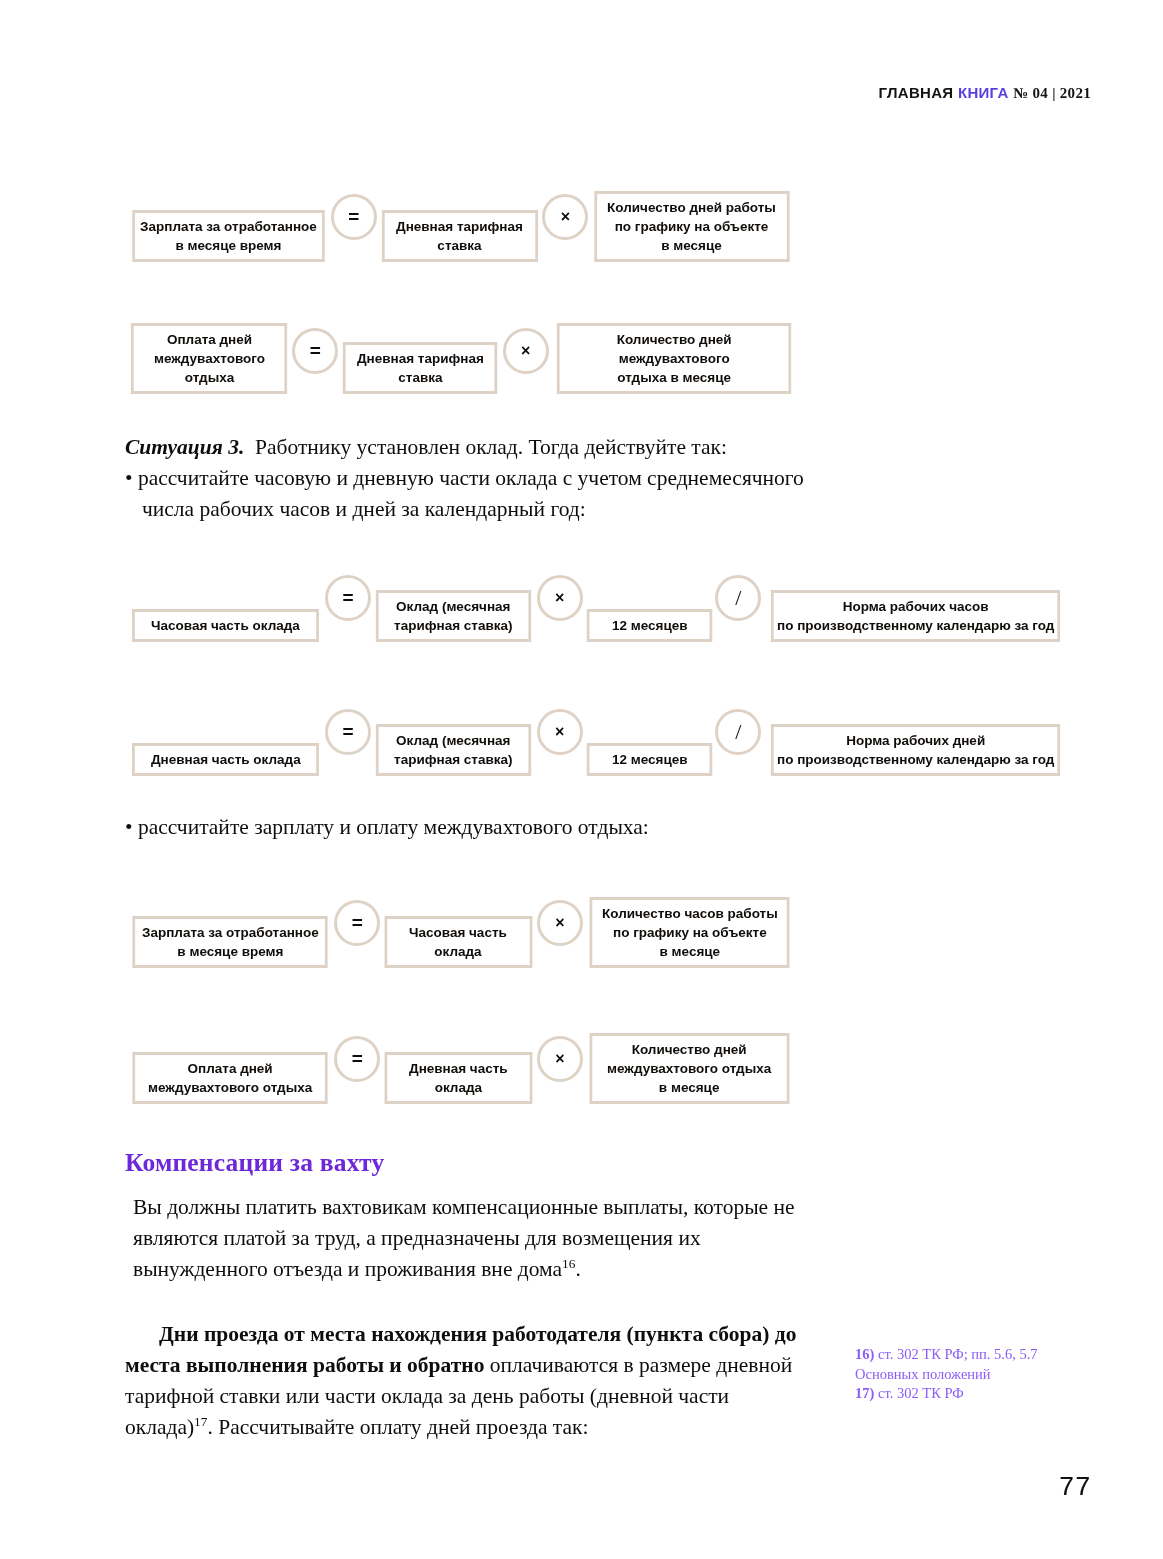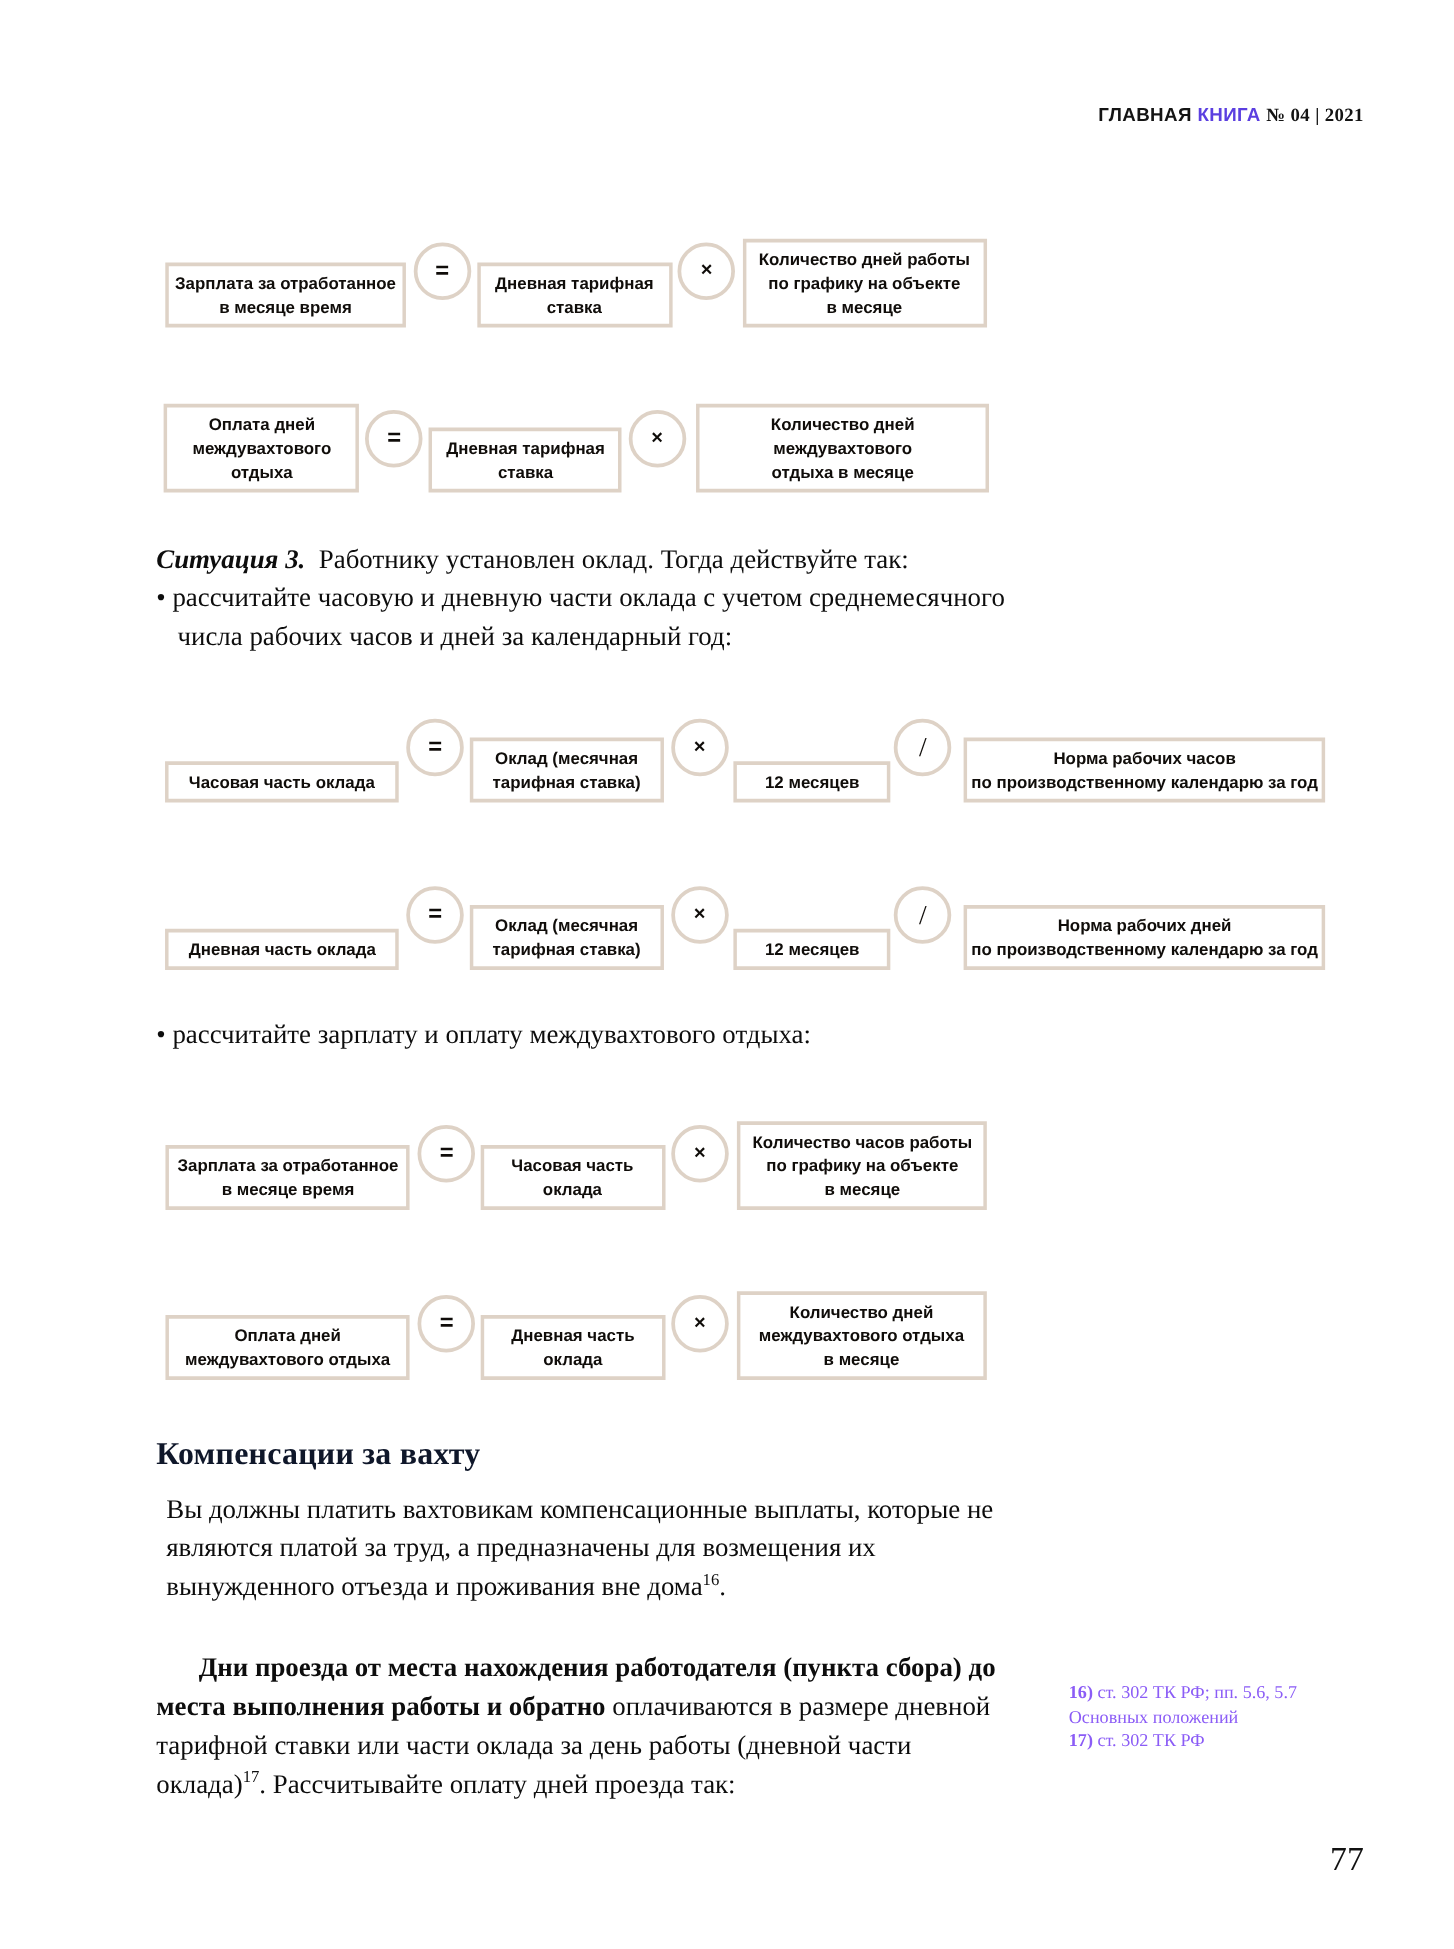--- a/index.html
+++ b/index.html
@@ -100,21 +100,21 @@
   .prose b { font-weight: bold; }
   .sit-label { font-weight: bold; font-style: italic; }
   .hang { padding-left: 17px; text-indent: -17px; }
   sup { font-size: 0.62em; vertical-align: super; line-height: 0; }
 
   h2.section-title {
     position: absolute;
     font-family: "Liberation Serif", serif;
     font-weight: bold;
     font-size: 25.5px;
-    color: #0f172a;
+    color: #6d28d9;
     letter-spacing: 0.2px;
   }
 
   .indent-para { text-indent: 34px; }
 
   
   .footnotes {
     position: absolute;
     left: 855px;
     top: 1345px;
@@ -124,21 +124,21 @@
     line-height: 19.5px;
     color: #8b5cf6;
   }
   .footnotes .fn-num { font-weight: bold; }
 
   
   .folio {
     position: absolute;
     right: 72px;
     bottom: 56px;
-    font-family: Liberation Serif, serif;
+    font-family: Liberation Mono, monospace;
     font-size: 27px;
     color: #111111;
   }
 </style>
 </head>
 <body>
 
 <div class="runhead">
   <span>ГЛАВНАЯ</span>
   <span class="brand-accent">КНИГА</span>

